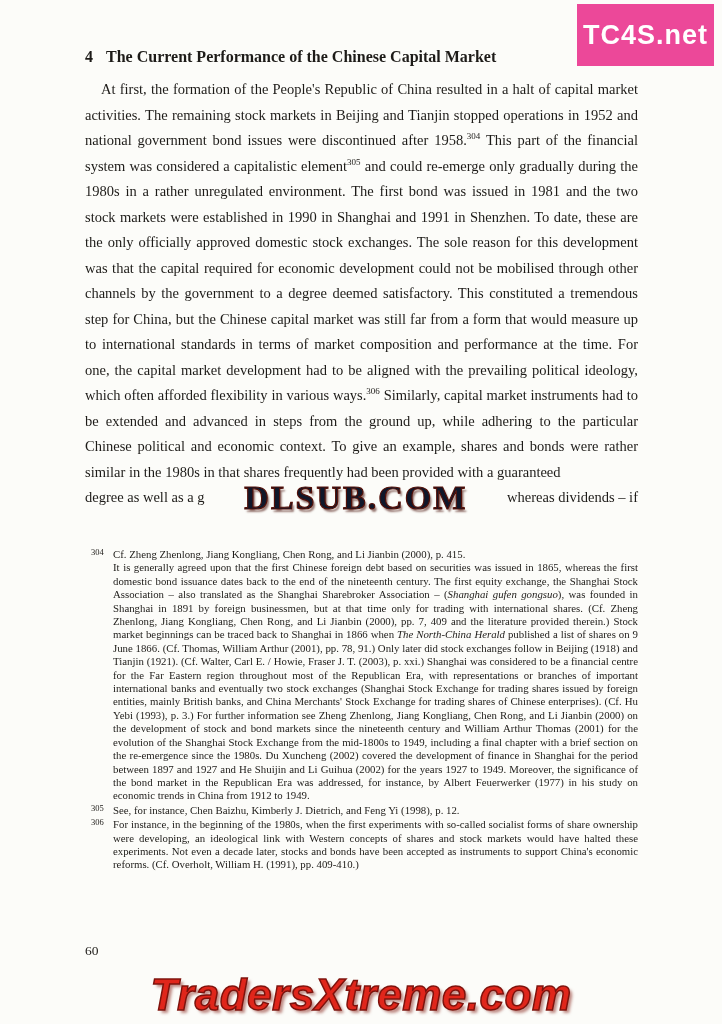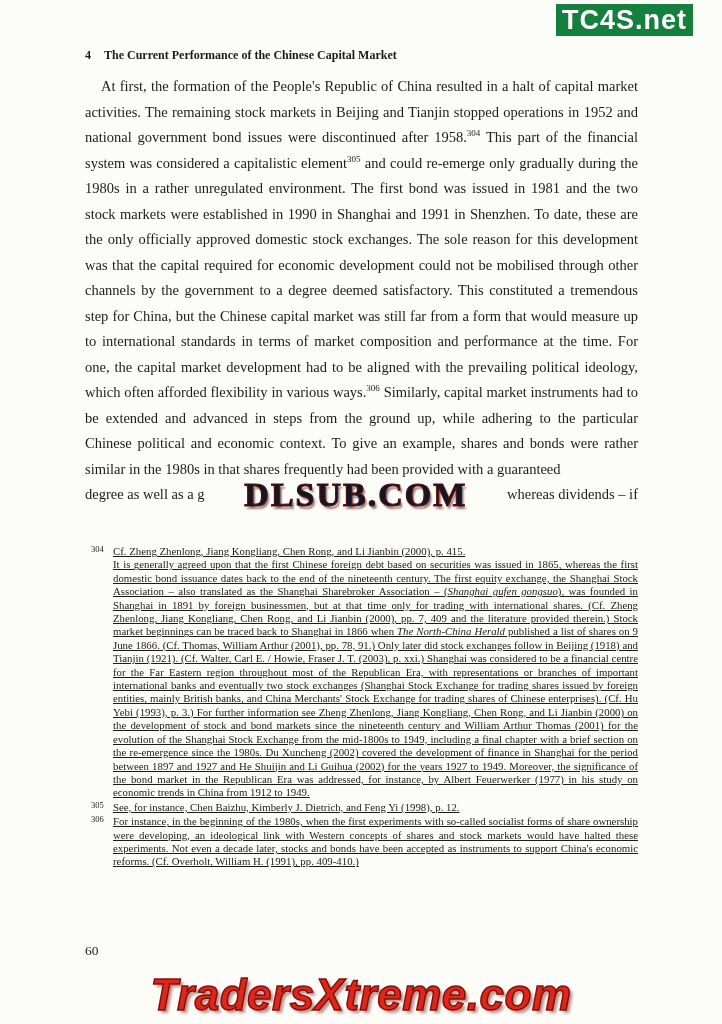--- a/index.html
+++ b/index.html
@@ -14,34 +14,34 @@
   }
   .content {
     position: absolute;
     left: 85px;
     top: 0;
     width: 553px;
   }
   .wm-top {
     position: absolute;
     top: 4px;
-    right: 29px;
-    background: #15803d;
+    right: 8px;
+    background: #ec4899;
     color: #ffffff;
     font-family: "Liberation Sans", sans-serif;
     font-weight: bold;
     font-size: 27px;
     line-height: 32px;
-    padding: 0 6px;
+    padding: 15px 6px;
     letter-spacing: 1px;
   }
   .heading {
     margin: 0;
     padding-top: 48px;
-    font-size: 12px;
+    font-size: 16px;
     font-weight: bold;
     white-space: nowrap;
   }
   .heading .h-num { margin-right: 13px; }
   .body-par {
     margin: 0;
     margin-top: 11px;
     font-size: 14.5px;
     line-height: 25.5px;
     text-align: justify;
@@ -82,21 +82,21 @@
     position: relative;
     padding-left: 28px;
     margin-bottom: 1px;
   }
   .fn-num {
     position: absolute;
     left: 6px;
     top: -2px;
     font-size: 8.5px;
   }
-  .fn-body div { text-align: justify; text-decoration: underline; }
+  .fn-body div { text-align: justify; }
   .page-number {
     position: absolute;
     left: 85px;
     top: 943px;
     font-size: 13.5px;
   }
   .wm-bottom {
     position: absolute;
     left: 50%;
     bottom: 4px;

